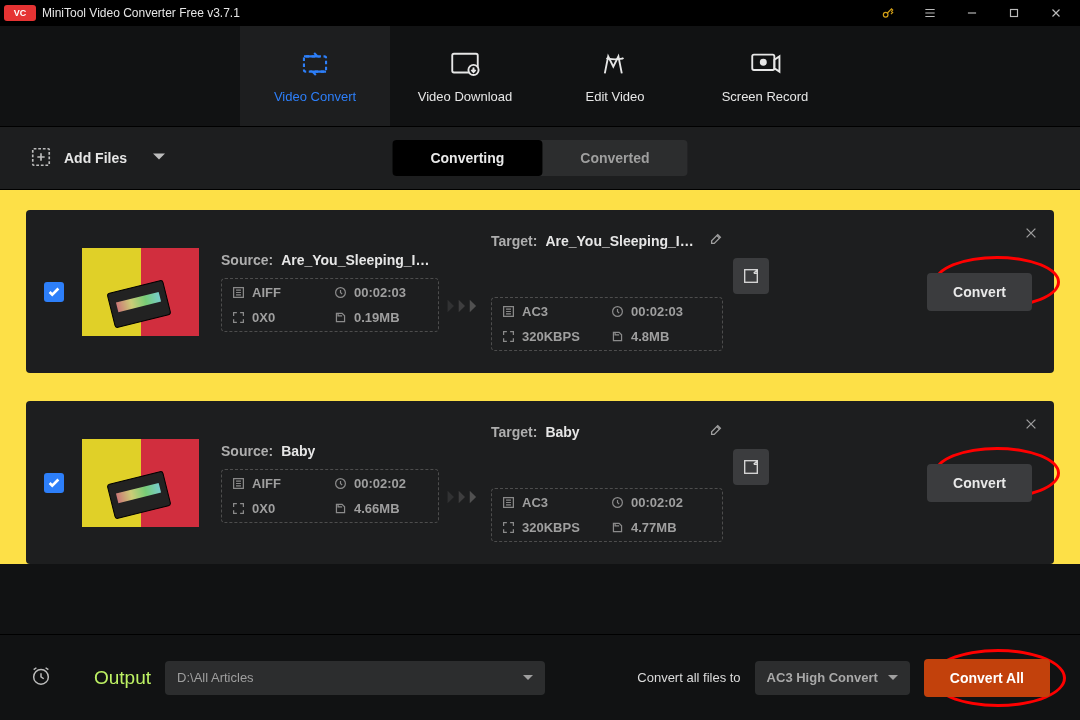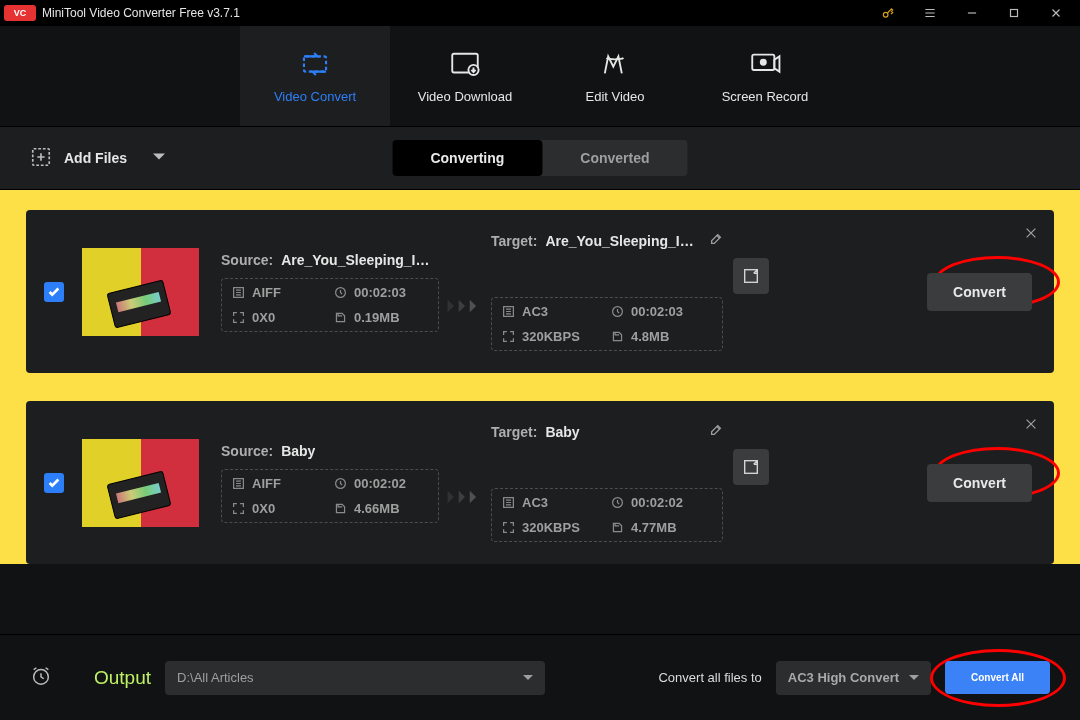--- a/index.html
+++ b/index.html
@@ -161,21 +161,21 @@
   }
   .out-select svg{width:10px;height:10px;fill:#9f9f9f;}
   .right-group{margin-left:auto;display:flex;align-items:center;gap:14px;}
   .conv-all-lbl{font-size:13px;color:#dcdcdc;margin-left:32px;}
   .fmt-select{
     height:34px;background:#2c2d2e;border-radius:4px;padding:0 12px;
     display:flex;align-items:center;gap:10px;color:#a9a9a9;font-size:13px;font-weight:600;cursor:pointer;
   }
   .fmt-select svg{width:10px;height:10px;fill:#9f9f9f;}
   .convert-all-btn{
-    background:#3b82f6;color:#fff;font-weight:600;font-size:10px;
+    background:#c2410c;color:#fff;font-weight:600;font-size:14px;
     padding:11px 26px;border-radius:4px;cursor:pointer;position:relative;z-index:3;
   }
   
   .ring{
     position:absolute;border:3px solid #ff0000;border-radius:50%;
     pointer-events:none;z-index:2;
   }
 </style>
 </head>
 <body>

